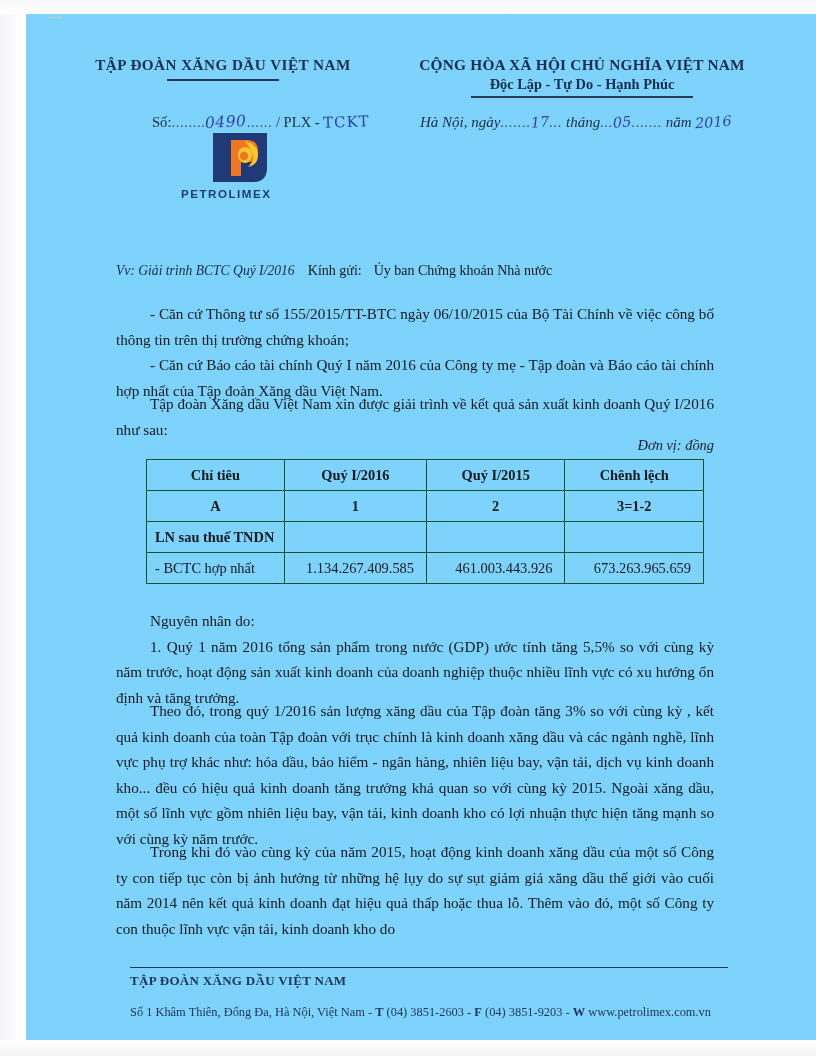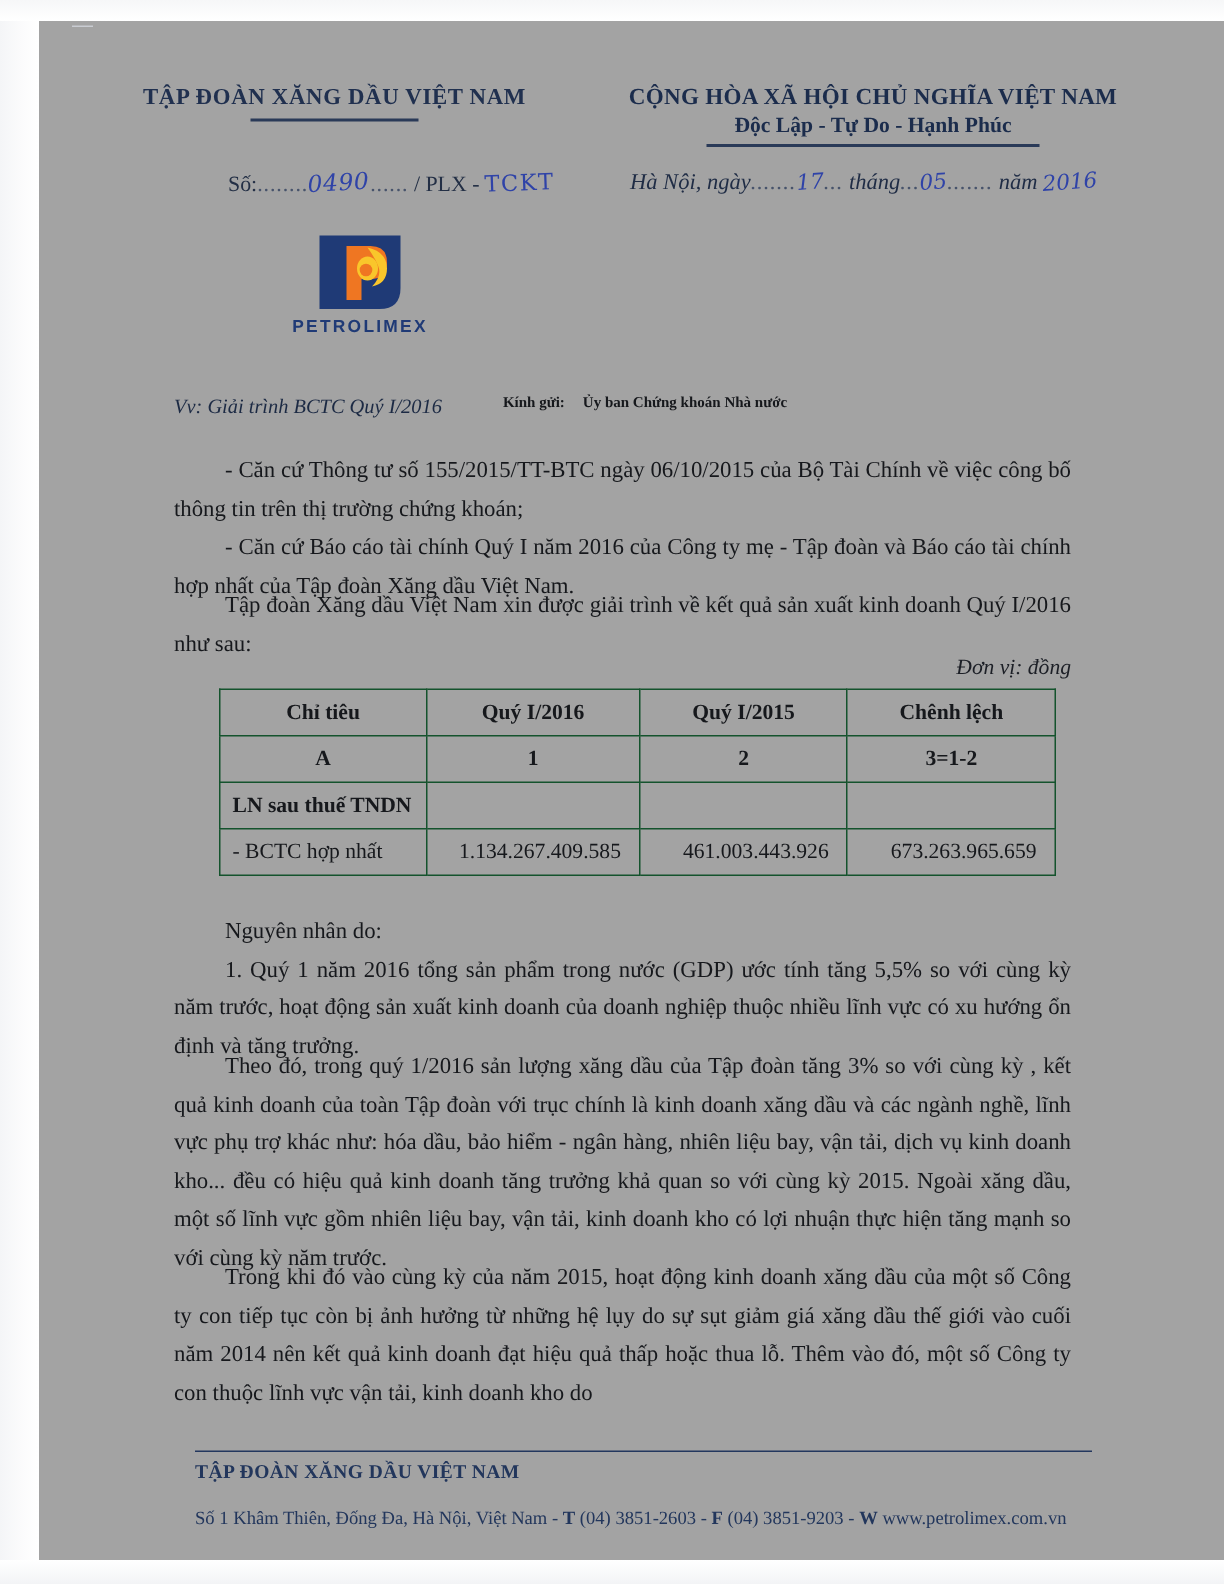--- a/index.html
+++ b/index.html
@@ -4,21 +4,21 @@
 <style>
   html, body {
     margin: 0;
     padding: 0;
     background: #ffffff;
   }
   .page {
     position: relative;
     width: 816px;
     height: 1056px;
-    background: #a3a3a3;
+    background: #7dd3fc;
     overflow: hidden;
     font-family: "Liberation Serif", "DejaVu Serif", serif;
     color: #1d1d1d;
   }
   
   .scan-edge-left {
     position: absolute;
     left: 0; top: 0; bottom: 0;
     width: 26px;
     background: linear-gradient(to right, #f4f5f7 0%, #fbfbfc 55%, #ffffff 100%);
@@ -140,23 +140,23 @@
     left: 420px; top: 1px;
     font-size: 15px;
     font-style: italic;
     color: #1f2c45;
     white-space: nowrap;
   }
 
   
   .logo-block {
     position: absolute;
-    left: 181px; top: 156px;
+    left: 181px; top: 132px;
     width: 118px;
-    text-align: center;
+    text-align: left;
   }
   .logo-mark {
     width: 58px; height: 52px;
     margin: 0 auto;
     position: relative;
   }
   .logo-word {
     margin-top: 3px;
     font-family: "Liberation Sans", sans-serif;
     font-size: 11.6px;
@@ -173,23 +173,22 @@
     white-space: nowrap;
     margin-top: 47px;
   }
 
   
   .recipient {
     position: absolute;
     left: 0; right: 0; top: 263px;
     text-align: center;
     padding-left: 44px;
-    font-size: 10px;
+    font-size: 14px;
     color: #16181c;
-    font-weight: bold;
   }
   .recipient .lbl { margin-right: 12px; }
 
   .body-text {
     position: absolute;
     left: 116px;
     width: 598px;
     font-size: 15.2px;
     line-height: 25.6px;
     text-align: justify;

